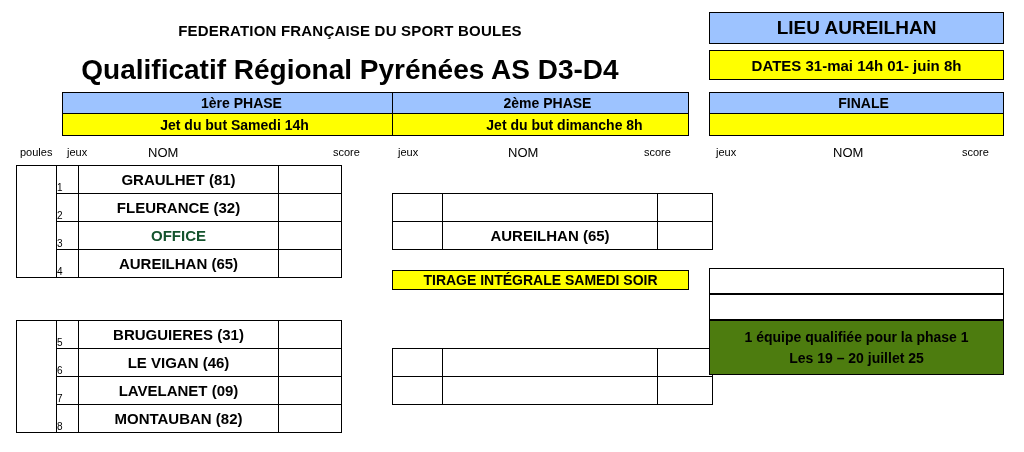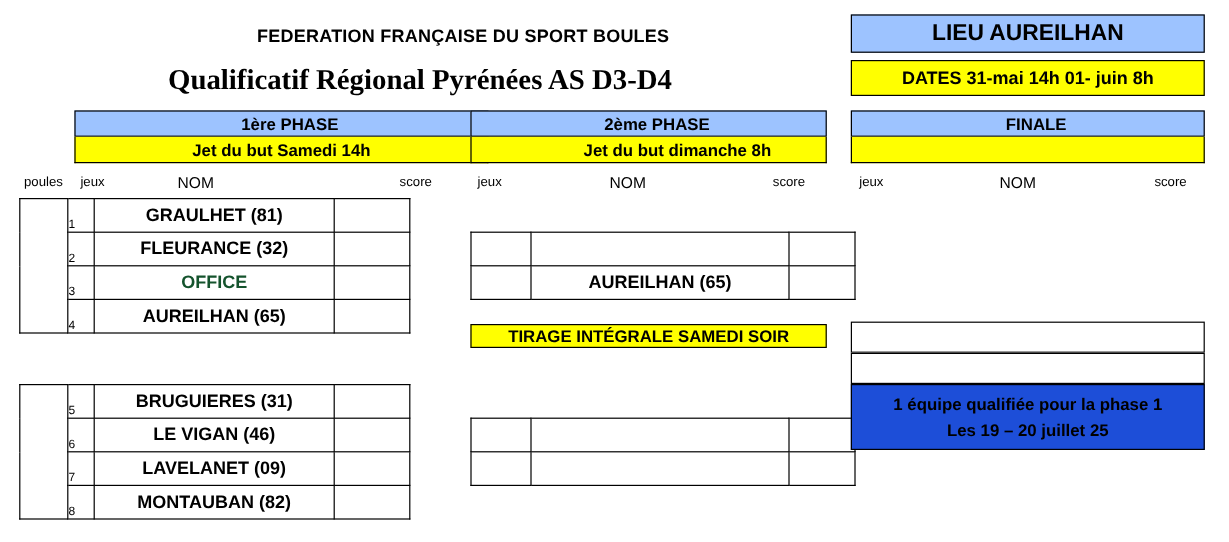--- a/index.html
+++ b/index.html
@@ -23,29 +23,27 @@
   .abs { position: absolute; }
 
   
   #federation-title {
     left: 0; top: 22px;
     width: 700px;
     text-align: center;
     font-size: 15px;
     font-weight: bold;
     letter-spacing: 0.2px;
-    margin-left: 36px;
   }
   #qualificatif-title {
     left: 0; top: 54px;
     width: 700px;
     text-align: center;
-    font-size: 24px;
-    font-weight: bold;
-    font-family: Liberation Serif, serif;
+    font-size: 28px;
+    font-weight: bold;
   }
 
   
   .banner {
     border: 1px solid #000;
     box-sizing: border-box;
     display: flex;
     align-items: center;
     justify-content: center;
     font-weight: bold;
@@ -146,21 +144,21 @@
 
   
   .fin-box {
     border: 1px solid #000;
     box-sizing: border-box;
   }
   #fin-empty1 { left: 709px; top: 268px; width: 295px; height: 26px; background: #fff; }
   #fin-empty2 { left: 709px; top: 294px; width: 295px; height: 26px; background: #fff; }
   #fin-note {
     left: 709px; top: 320px; width: 295px; height: 55px;
-    background: #1d4ed8;
+    background: #4d7c0f;
     border: 1px solid #000;
     box-sizing: border-box;
     display: flex;
     flex-direction: column;
     align-items: center;
     justify-content: center;
     font-size: 14px;
     font-weight: bold;
     line-height: 1.5;
   }

